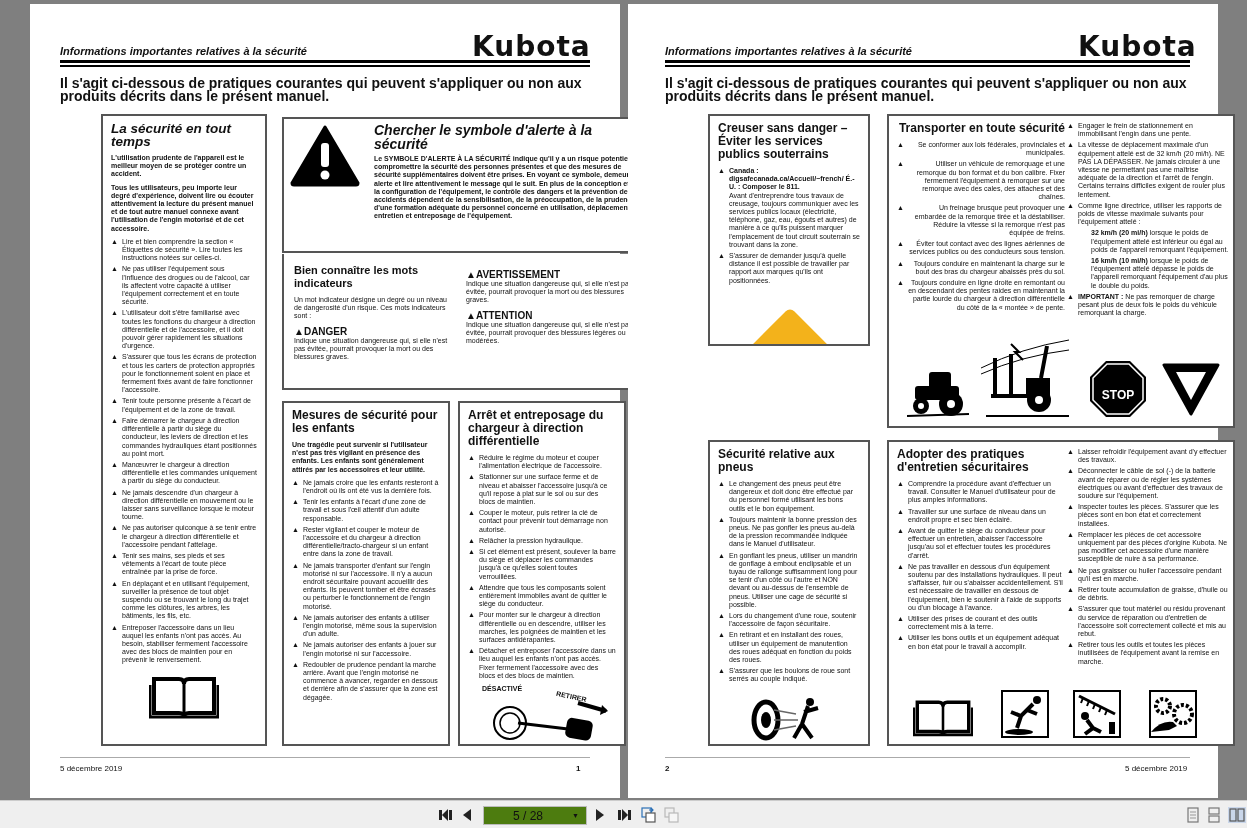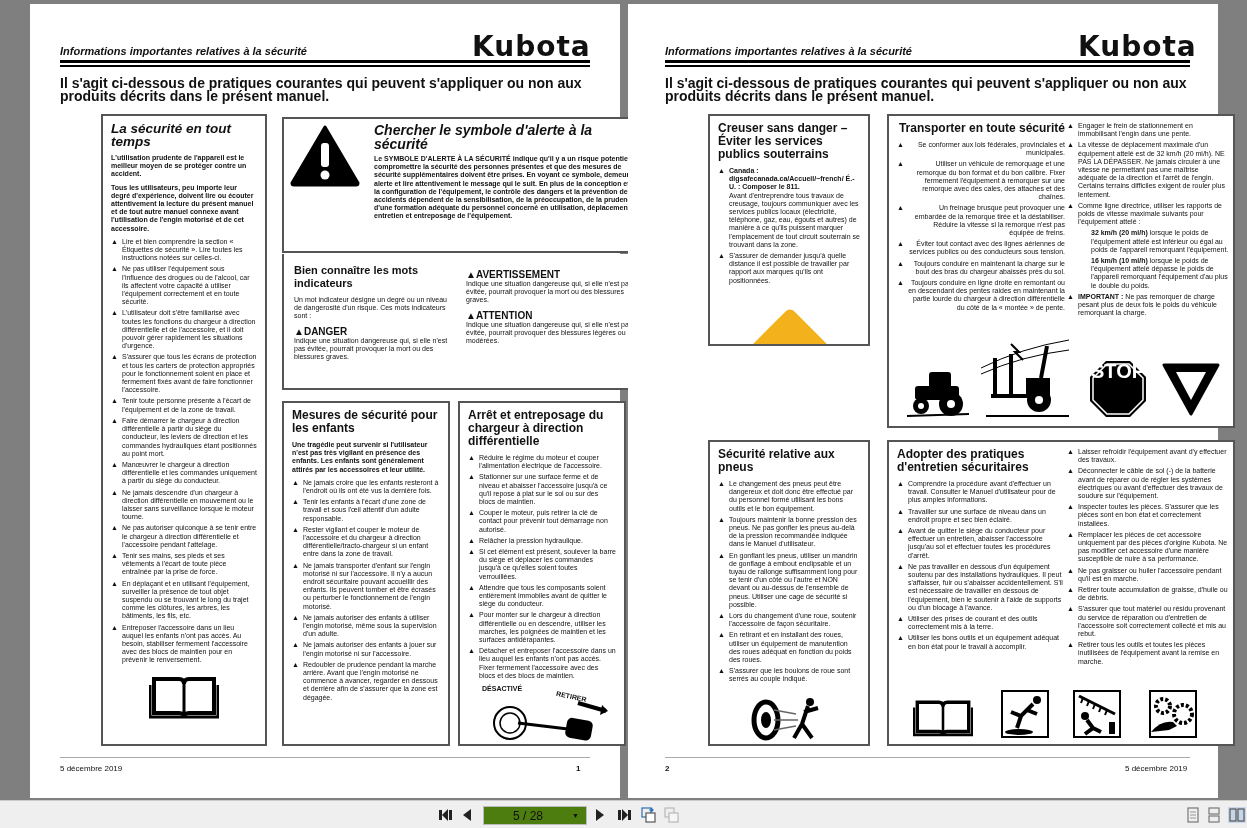--- a/index.html
+++ b/index.html
@@ -211,21 +211,21 @@
             <path d="M10 58 H50 M14 58 V20 M30 58 V16 M60 40 L66 8" stroke="#000" stroke-width="4"></path>
             <path d="M0 30 Q40 10 88 2 M0 36 Q40 18 88 12" stroke="#000" stroke-width="1" fill="none"></path>
             <path d="M30 6 L38 14 L34 14 L42 22" stroke="#000" stroke-width="2" fill="none"></path>
           </svg>
       </div>
       <div style="position:absolute;left:200px;top:244px;width:58px;height:58px;">
         <svg width="58" height="58" viewBox="0 0 58 58">
             <polygon points="17,1 41,1 57,17 57,41 41,57 17,57 1,41 1,17" fill="#000"></polygon>
             <polygon points="18,4 40,4 54,18 54,40 40,54 18,54 4,40 4,18" fill="none" stroke="#fff" stroke-width="1.5"></polygon>
           </svg>
-        <span style="position:absolute;left:0;top:0;width:58px;text-align:center;color:#fff;font-weight:bold;font-size:20px;">STOP</span>
+        <span style="position:absolute;left:0;top:28px;width:58px;text-align:center;color:#fff;font-weight:bold;font-size:12px;">STOP</span>
       </div>
       <div style="position:absolute;left:272px;top:246px;">
         <svg width="60" height="54" viewBox="0 0 60 54">
             <path d="M3 3 H57 L30 52 Z" fill="#000" stroke="#000" stroke-width="3" stroke-linejoin="round"></path>
             <path d="M15 10 H45 L30 38 Z" fill="#fff"></path>
           </svg>
       </div>
     </div>
 
     <div class="box" style="left:36px;top:436px;width:162px;height:306px;">

